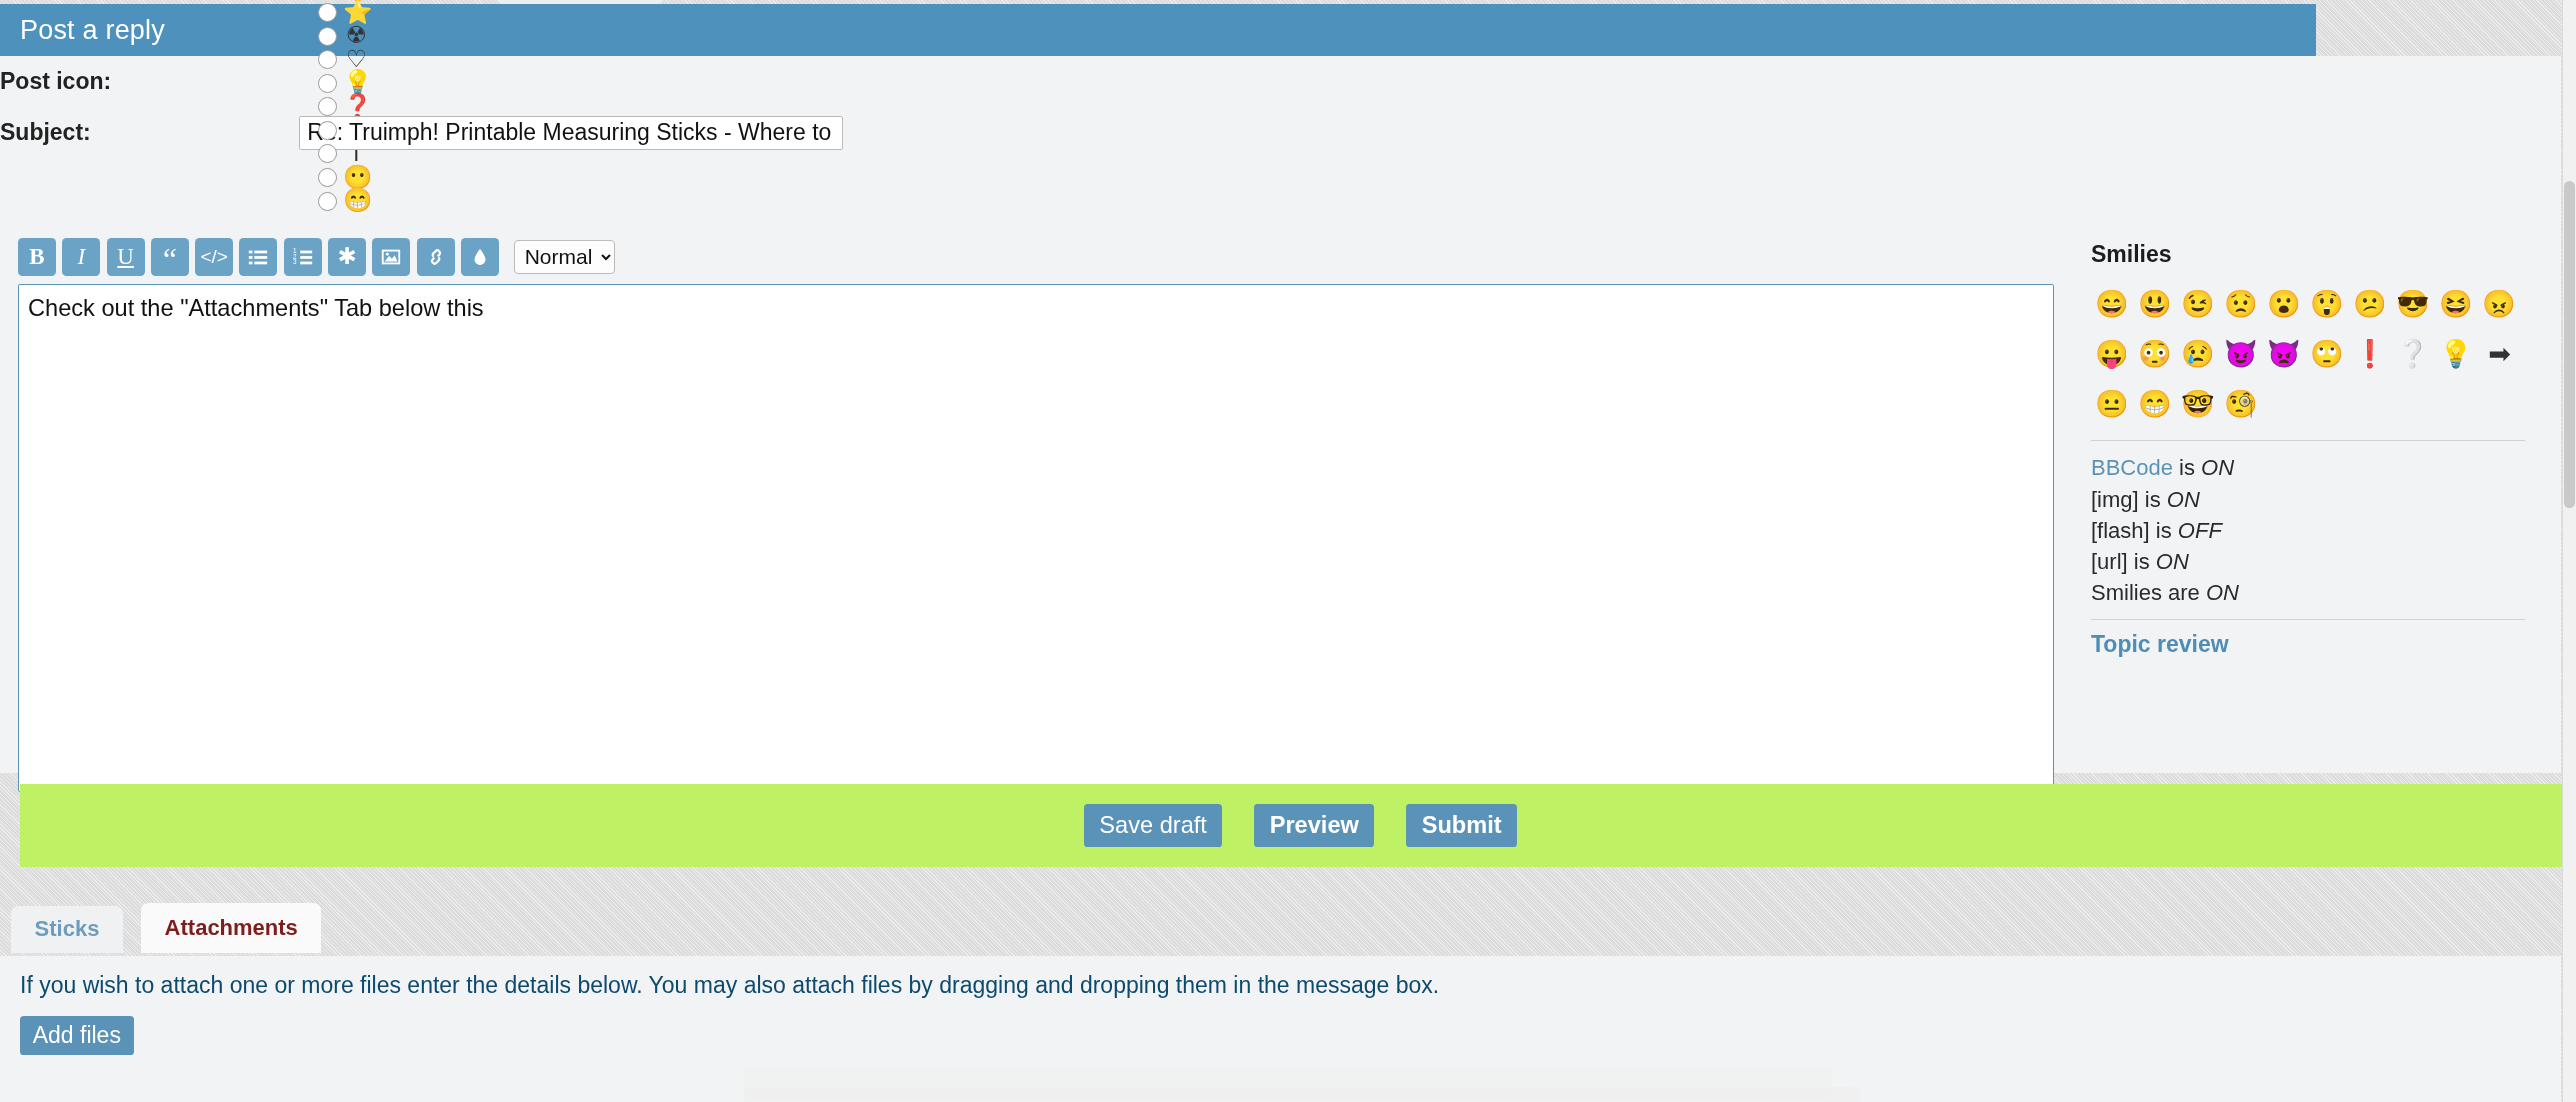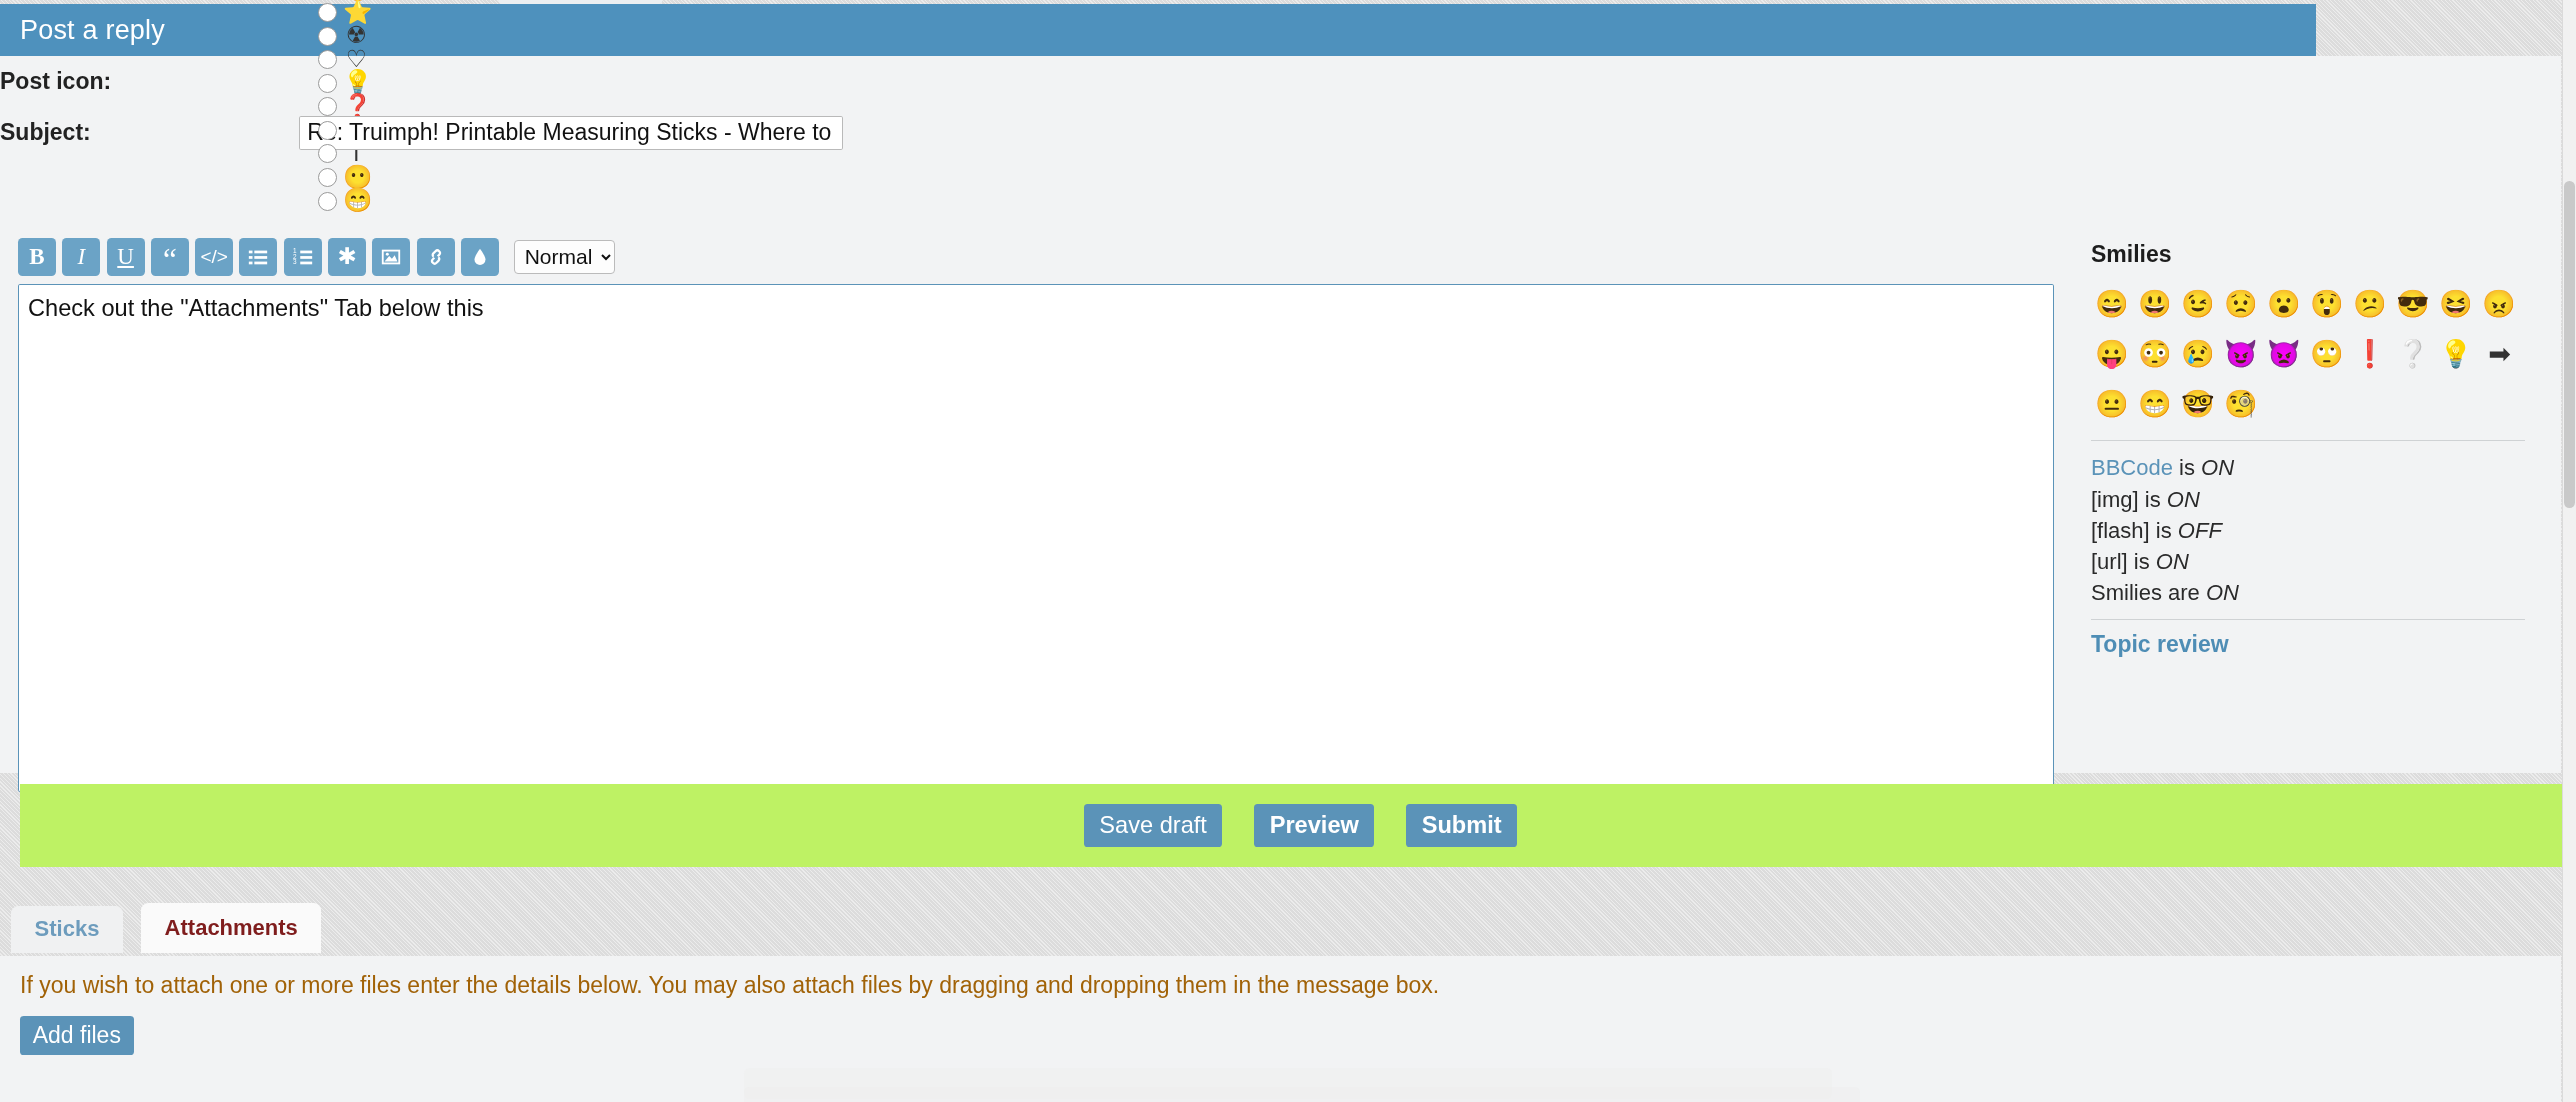--- a/index.html
+++ b/index.html
@@ -301,21 +301,21 @@
   }
 
   .attach-panel {
     position: absolute;
     left: 0; top: 956px;
     width: 2561px; height: 147px;
     background: #f2f3f4;
   }
   .attach-desc {
     font-size: 23px;
-    color: #a16207;
+    color: #0c4a6e;
     padding: 16.3px 0 0 20px;
   }
   .add-files {
     margin: 16.3px 0 0 20px;
     background: #5b93b8;
     color: #fff;
     border: none;
     border-radius: 3.6px;
     font-size: 23px;
     font-family: "Liberation Sans", sans-serif;

